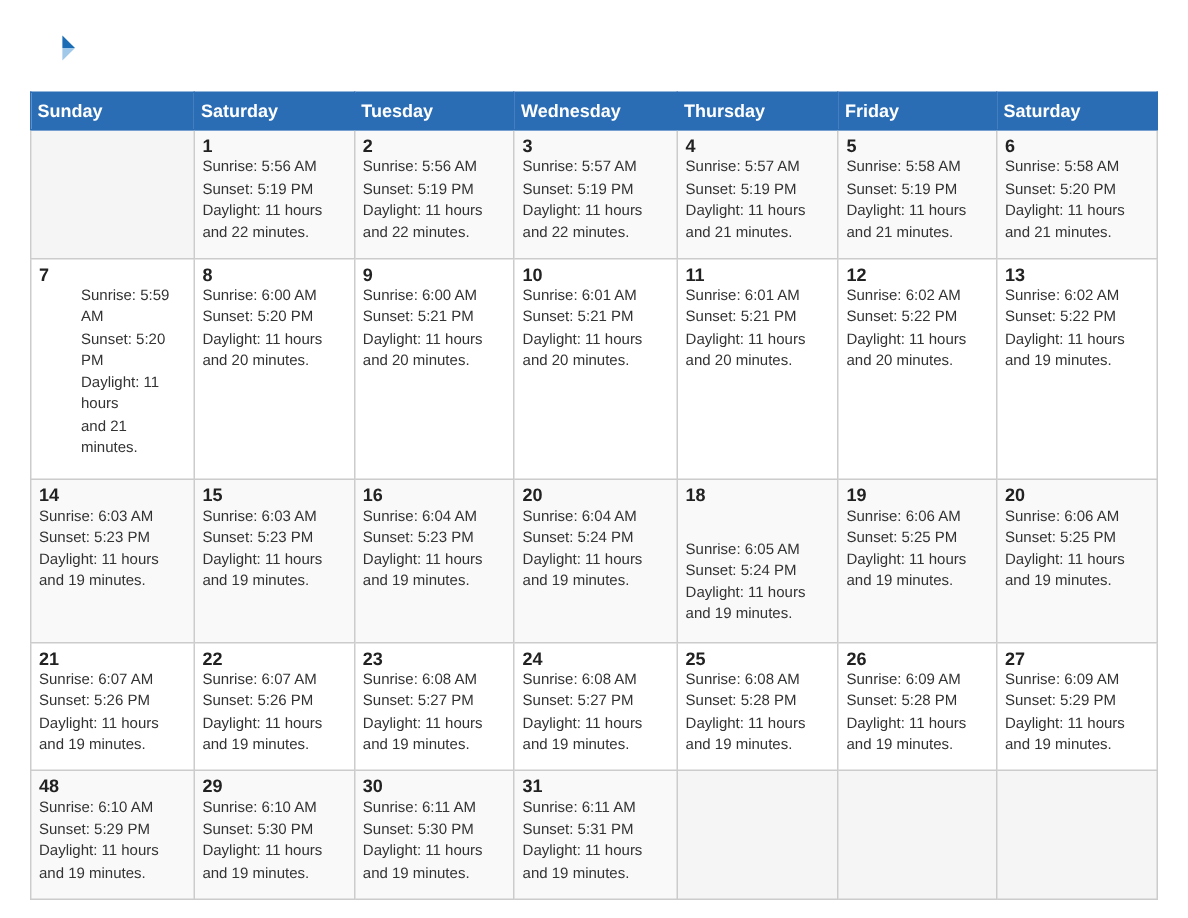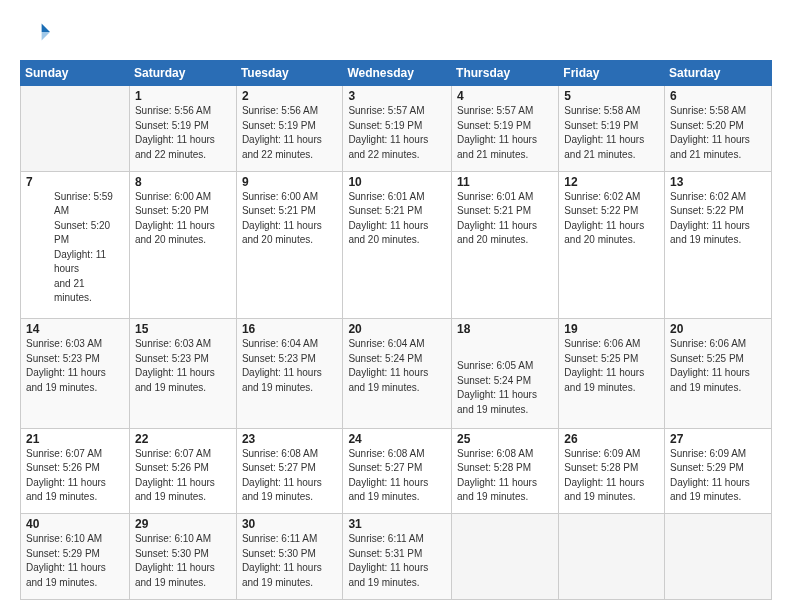--- a/index.html
+++ b/index.html
@@ -328,21 +328,21 @@
           <td>
             <span class="day-number">27</span>
             <div class="day-info" style="white-space: pre-line;">Sunrise: 6:09 AM
 Sunset: 5:29 PM
 Daylight: 11 hours
 and 19 minutes.</div>
           </td>
         </tr>
         <tr>
           <td>
-            <span class="day-number">40</span>
+            <span class="day-number">48</span>
             <div class="day-info" style="white-space: pre-line;">Sunrise: 6:10 AM
 Sunset: 5:29 PM
 Daylight: 11 hours
 and 19 minutes.</div>
           </td>
           <td>
             <span class="day-number">29</span>
             <div class="day-info" style="white-space: pre-line;">Sunrise: 6:10 AM
 Sunset: 5:30 PM
 Daylight: 11 hours

